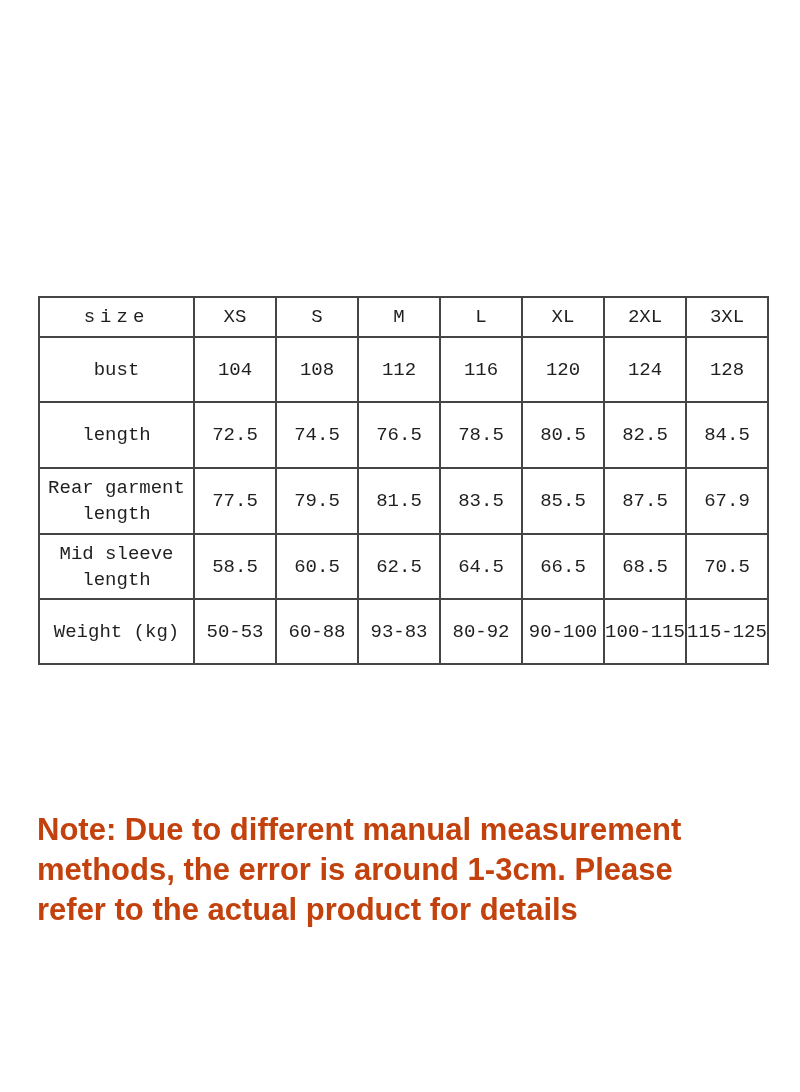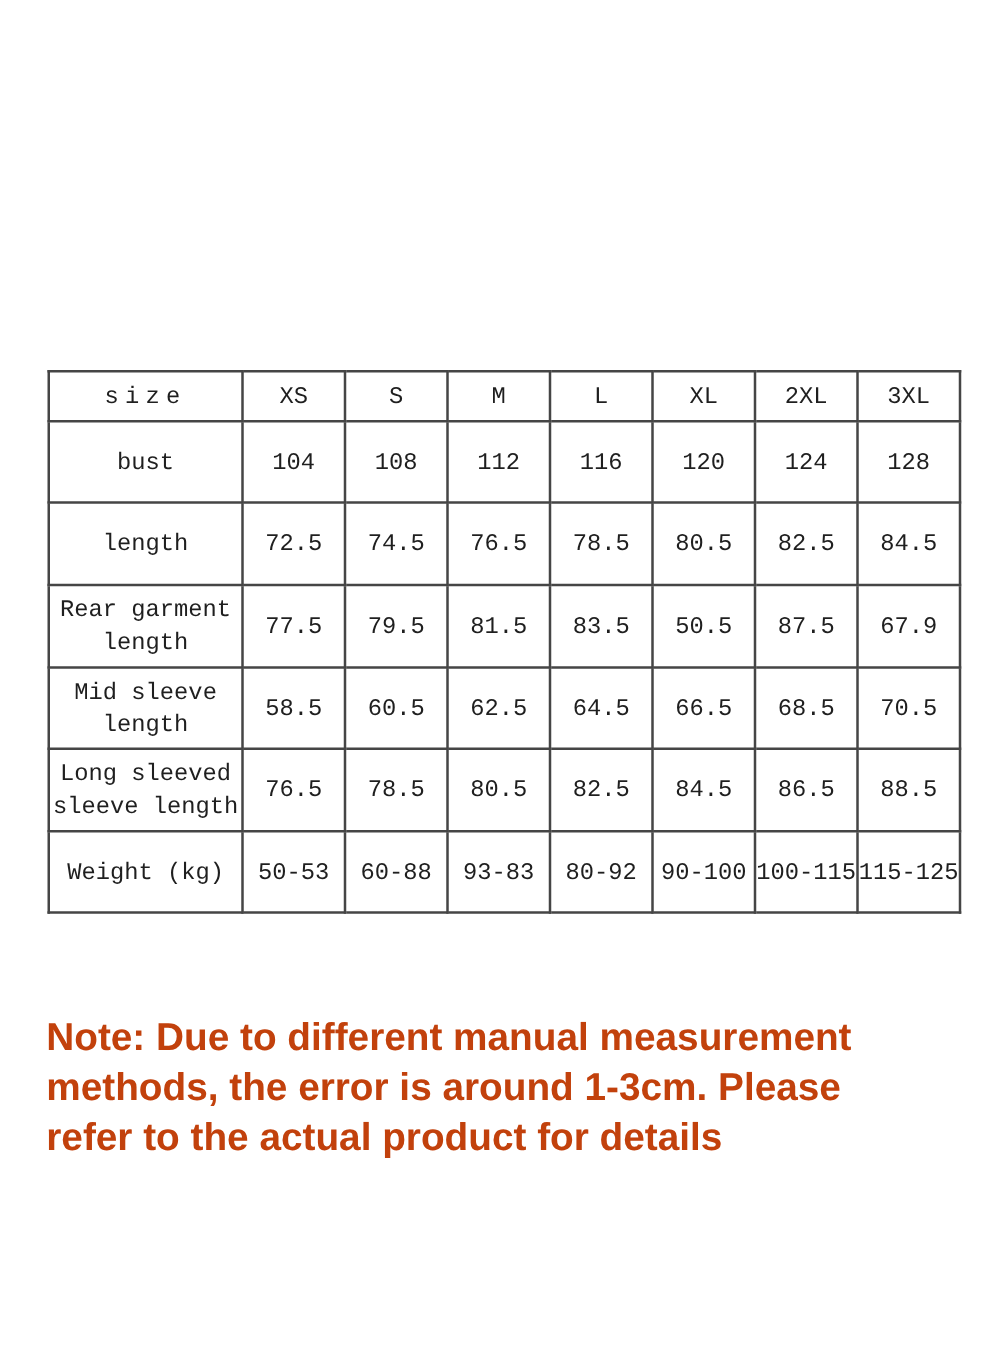--- a/index.html
+++ b/index.html
@@ -115,46 +115,36 @@
       <td>82.5</td>
       <td>84.5</td>
     </tr>
 
     <tr class="data-row-tall">
       <td class="row-label">Rear garment length</td>
       <td>77.5</td>
       <td>79.5</td>
       <td>81.5</td>
       <td>83.5</td>
-      <td>50.5</td>
+      <td>85.5</td>
       <td>87.5</td>
       <td>67.9</td>
     </tr>
 
     <tr class="data-row">
       <td class="row-label">Mid sleeve length</td>
       <td>58.5</td>
       <td>60.5</td>
       <td>62.5</td>
       <td>64.5</td>
       <td>66.5</td>
       <td>68.5</td>
       <td>70.5</td>
     </tr>
 
-    <tr class="data-row-tall">
-      <td class="row-label">Long sleeved sleeve length</td>
-      <td>76.5</td>
-      <td>78.5</td>
-      <td>80.5</td>
-      <td>82.5</td>
-      <td>84.5</td>
-      <td>86.5</td>
-      <td>88.5</td>
-    </tr>
 
 
     <tr class="data-row">
       <td class="row-label">Weight (kg)</td>
       <td>50-53</td>
       <td>60-88</td>
       <td>93-83</td>
       <td>80-92</td>
       <td>90-100</td>
       <td>100-115</td>

